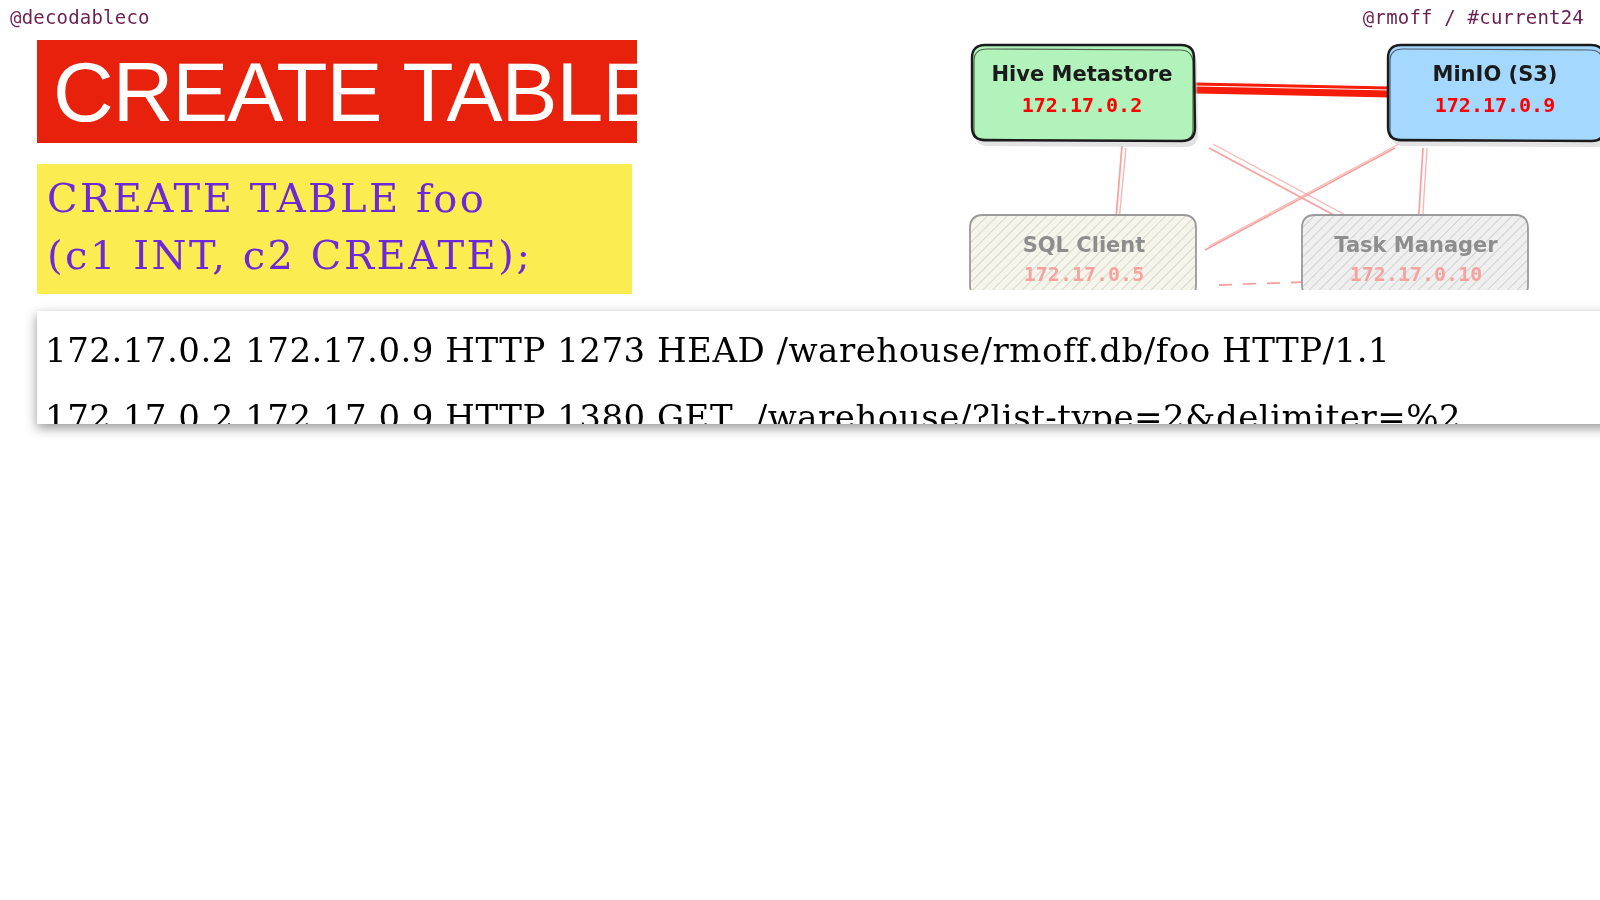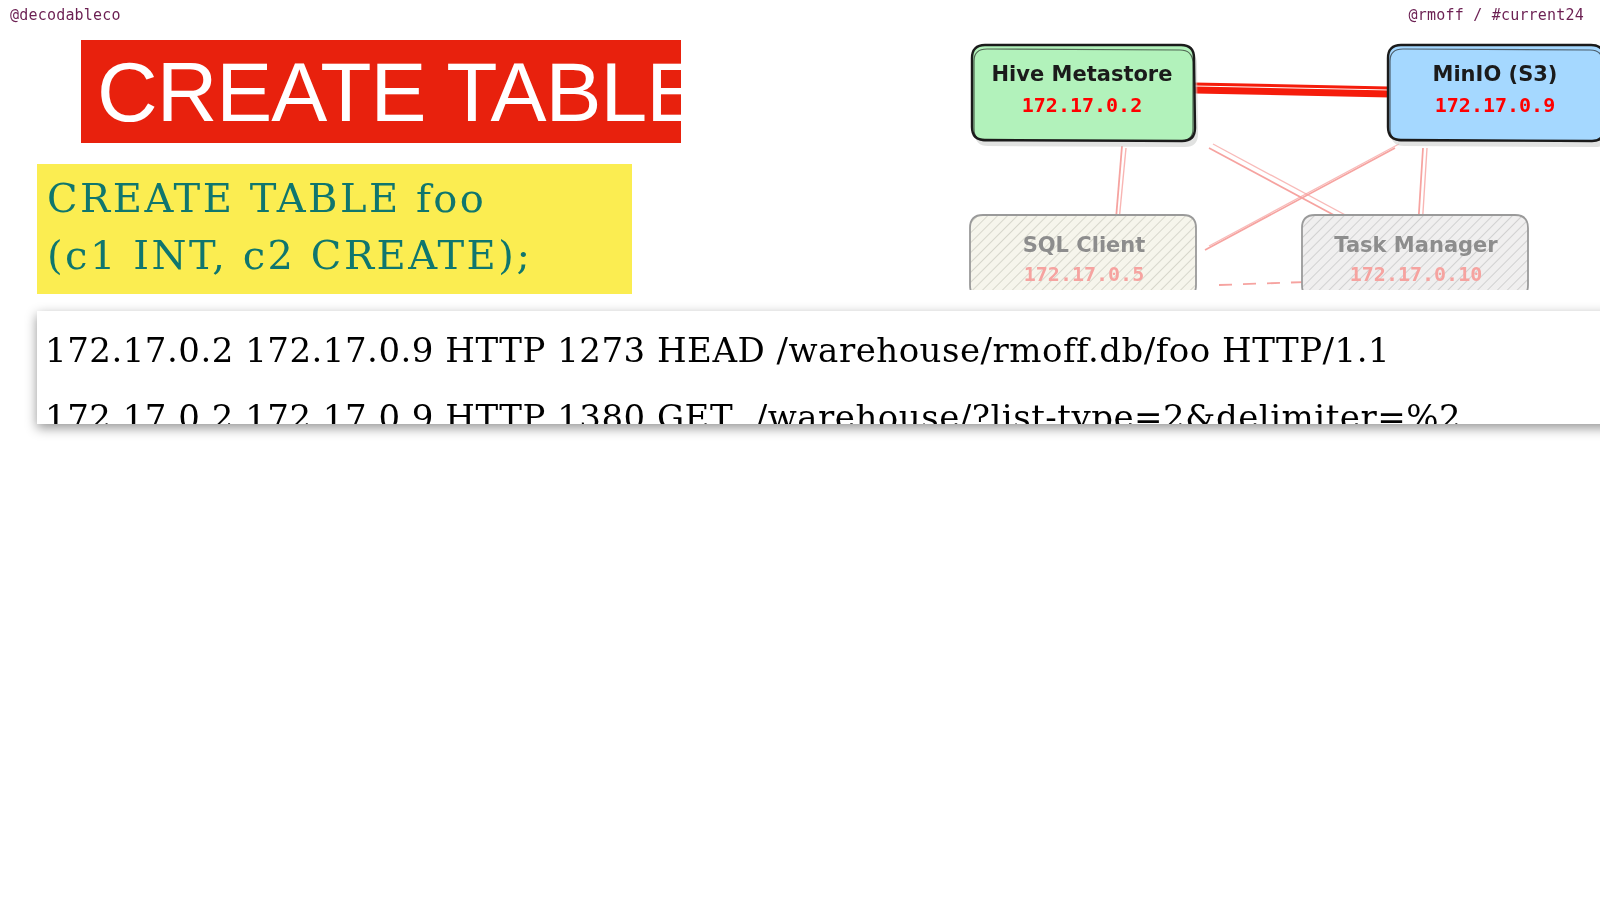--- a/index.html
+++ b/index.html
@@ -13,41 +13,40 @@
     position: relative;
     overflow: hidden;
     font-family: "Liberation Sans", sans-serif;
   }
 
   
   .hdr {
     position: absolute;
     top: 6px;
     font-family: "DejaVu Sans Mono", "Liberation Mono", monospace;
-    font-size: 15px;
+    font-size: 19px;
     color: #6b1f52;
     letter-spacing: 0.2px;
     white-space: nowrap;
   }
   .hdr-left  { left: 10px; }
   .hdr-right { right: 16px; }
 
   
   .title-banner {
     position: absolute;
     left: 37px;
     top: 40px;
     width: 600px;
     height: 103px;
     background: #E8210D;
     display: flex;
     align-items: center;
     box-sizing: border-box;
     padding-left: 16px;
-    margin-left: 44px;
   }
   .title-banner .title-text {
     font-family: "Liberation Sans", sans-serif;
     font-size: 84px;
     line-height: 84px;
     color: #ffffff;
     font-weight: 400;
     letter-spacing: -1px;
     white-space: nowrap;
   }
@@ -59,21 +58,21 @@
     top: 164px;
     width: 595px;
     background: #FBED51;
     box-sizing: border-box;
     padding: 6px 10px 10px 10px;
   }
   .sql-line {
     font-family: "DejaVu Serif", "Liberation Serif", serif;
     font-size: 40px;
     line-height: 57px;
-    color: #0f766e;
+    color: #6d28d9;
     white-space: pre;
     letter-spacing: 2.5px;
   }
 
   
   .log-panel {
     position: absolute;
     left: 37px;
     top: 311px;
     width: 1580px;

